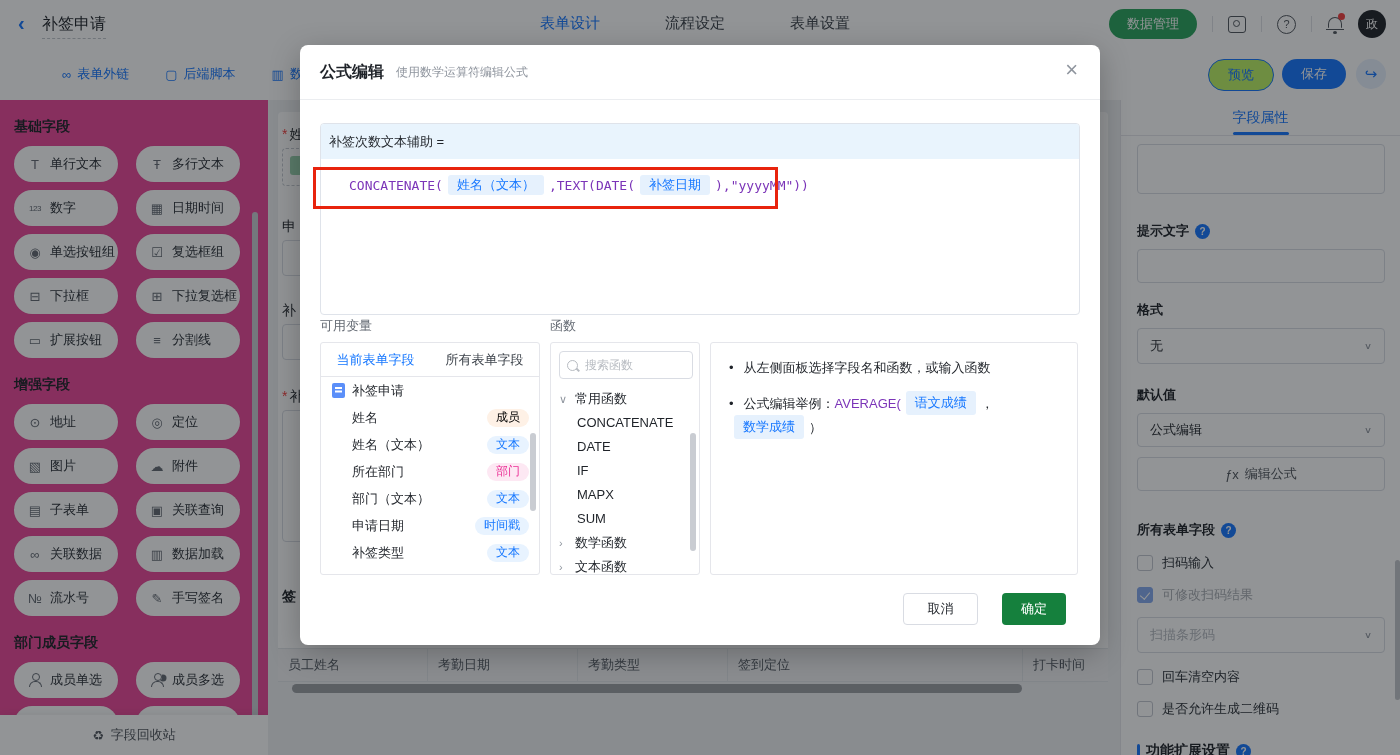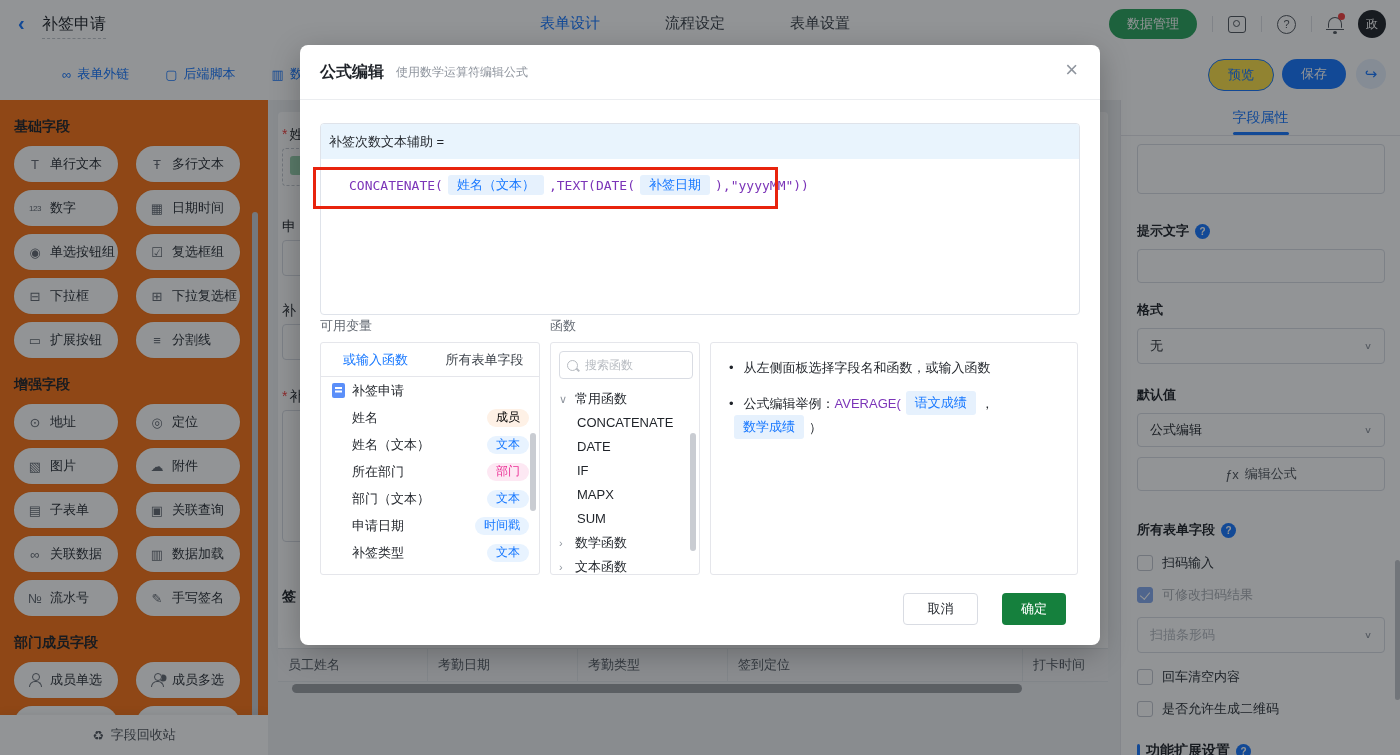--- a/index.html
+++ b/index.html
@@ -25,26 +25,26 @@
   .bell-shape::before{content:"";position:absolute;left:-3px;right:-3px;bottom:-2px;height:1.5px;background:#51565d;}
   .bell-shape::after{content:"";position:absolute;left:50%;bottom:-6px;margin-left:-2px;width:4px;height:3px;border-radius:50%;background:#51565d;}
   .red-dot{position:absolute;right:-2px;top:-3px;width:7px;height:7px;border-radius:50%;background:#f53f3f;}
   .avatar{width:28px;height:28px;border-radius:50%;background:#1f2329;color:#fff;display:flex;align-items:center;justify-content:center;font-size:12px;cursor:pointer;}
 
   
   .toolbar{left:0;top:48px;width:1400px;height:52px;background:#fff;}
   .tool-links{position:absolute;left:62px;top:17px;display:flex;gap:36px;}
   .tool-link{display:flex;align-items:center;gap:6px;color:#1677ff;font-size:13px;cursor:pointer;}
   .tool-glyph{font-size:13px;}
-  .btn-preview{position:absolute;right:126px;top:11px;width:64px;height:30px;border:1px solid #1677ff;color:#1677ff;border-radius:16px;background:#fde047;display:flex;align-items:center;justify-content:center;cursor:pointer;}
+  .btn-preview{position:absolute;right:126px;top:11px;width:64px;height:30px;border:1px solid #1677ff;color:#1677ff;border-radius:16px;background:#bef264;display:flex;align-items:center;justify-content:center;cursor:pointer;}
   .btn-save{position:absolute;right:54px;top:11px;width:64px;height:30px;background:#1677ff;color:#fff;border-radius:16px;display:flex;align-items:center;justify-content:center;cursor:pointer;}
   .btn-share{position:absolute;right:14px;top:11px;width:30px;height:30px;border-radius:50%;background:#e7f0fe;color:#1677ff;display:flex;align-items:center;justify-content:center;font-size:15px;cursor:pointer;}
 
   
-  .sidebar{left:0;top:100px;width:268px;height:655px;background:#f97316;overflow:hidden;}
+  .sidebar{left:0;top:100px;width:268px;height:655px;background:#ec4899;overflow:hidden;}
   .sec-title{font-size:14px;font-weight:bold;color:#1f2329;margin:18px 0 10px 14px;}
   .fgrid{display:grid;grid-template-columns:104px 104px;column-gap:18px;row-gap:8px;padding:0 14px;}
   .fbtn{height:36px;background:#fff;border-radius:18px;display:flex;align-items:center;padding-left:13px;gap:7px;cursor:pointer;box-shadow:0 0 0 1px rgba(31,35,41,0.02);}
   .fbtn .glyph{color:#646a73;font-size:13px;width:16px;text-align:center;flex:none;}
   .fbtn .glyph.small{font-size:8px;letter-spacing:-0.5px;}
   .fbtn .lbl{font-size:13px;color:#2a2f36;white-space:nowrap;}
   .icon-person{position:relative;width:16px;height:14px;}
   .icon-person::before{content:"";position:absolute;left:5px;top:0;width:6px;height:6px;border:1.3px solid #646a73;border-radius:50%;}
   .icon-person::after{content:"";position:absolute;left:2px;top:8px;width:11px;height:5px;border:1.3px solid #646a73;border-bottom:none;border-radius:6px 6px 0 0;}
   .icon-persons::before{box-shadow:5px 1px 0 -0.5px #646a73;}
@@ -397,21 +397,21 @@
         <span>),"yyyyMM"))</span>
       </div>
     </div>
     <div class="red-annot"></div>
 
     <span class="panel-label" style="left:20px">可用变量</span>
     <span class="panel-label" style="left:250px">函数</span>
 
     <div class="m-panel" style="left:20px;width:220px">
       <div class="vars-tabs">
-        <div class="vars-tab active">或输入函数</div>
+        <div class="vars-tab active">当前表单字段</div>
         <div class="vars-tab">所有表单字段</div>
       </div>
       <div class="tree-root">
         <span class="doc-icon"></span>
         <span>补签申请</span>
       </div>
       <div class="tree-row">
         <span>姓名</span>
         <span class="badge member">成员</span>
       </div>

